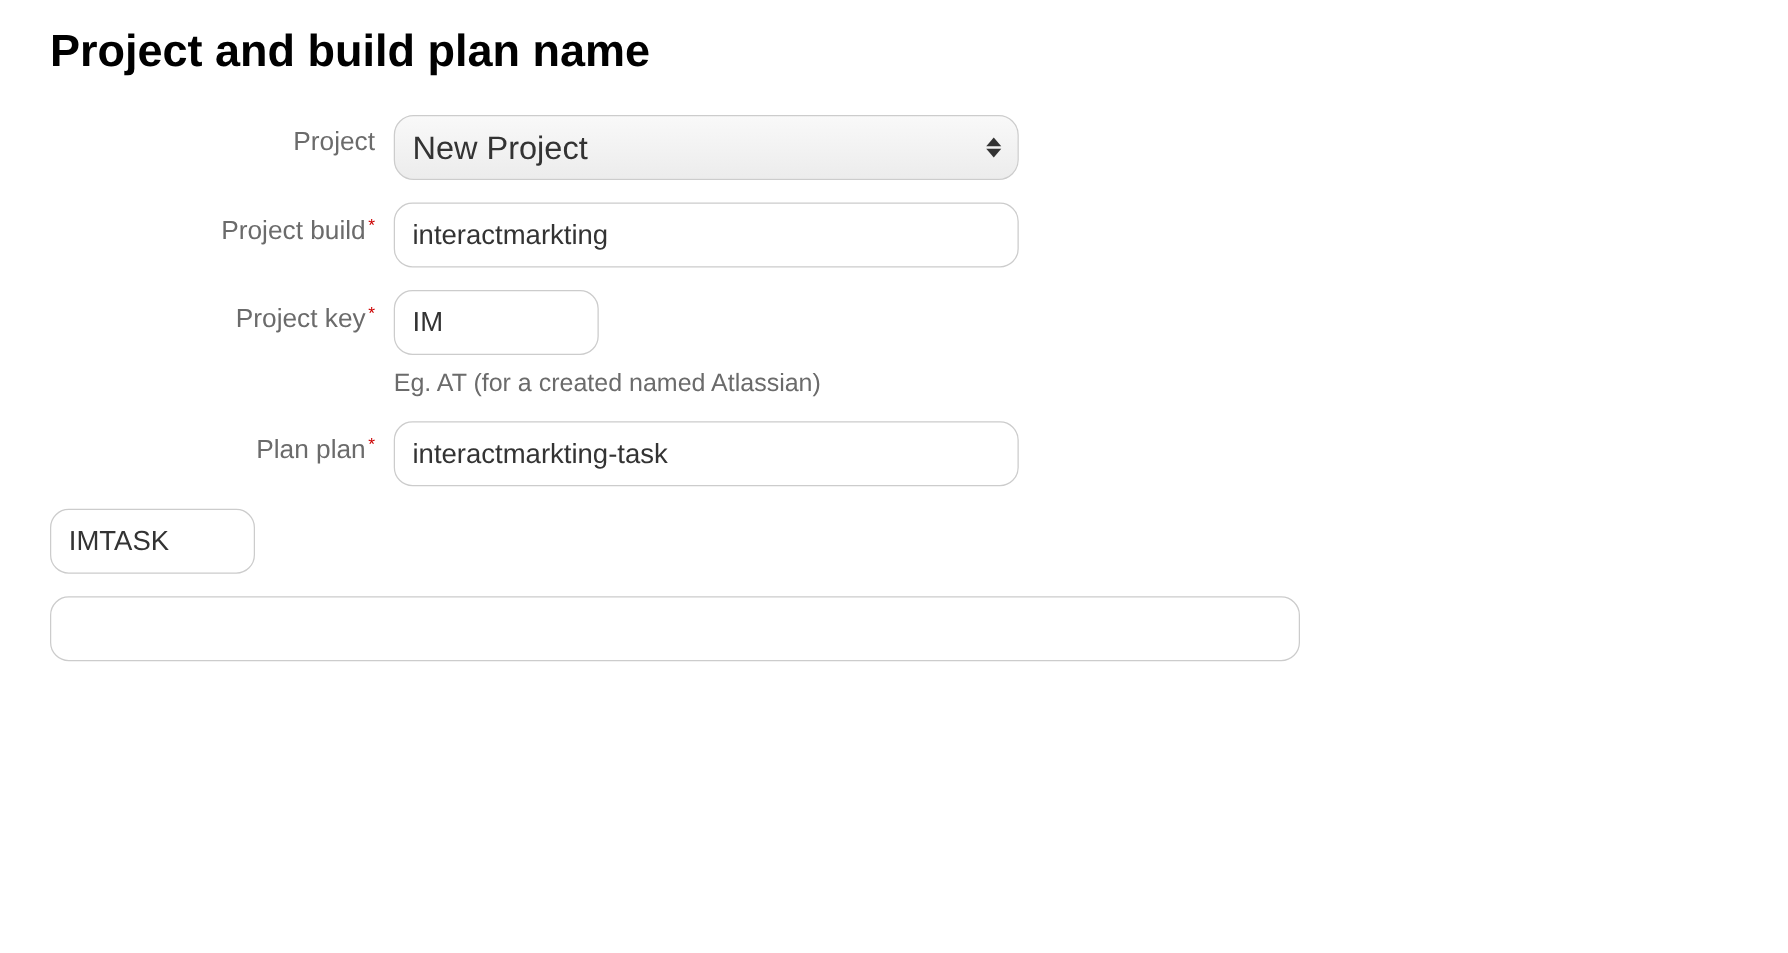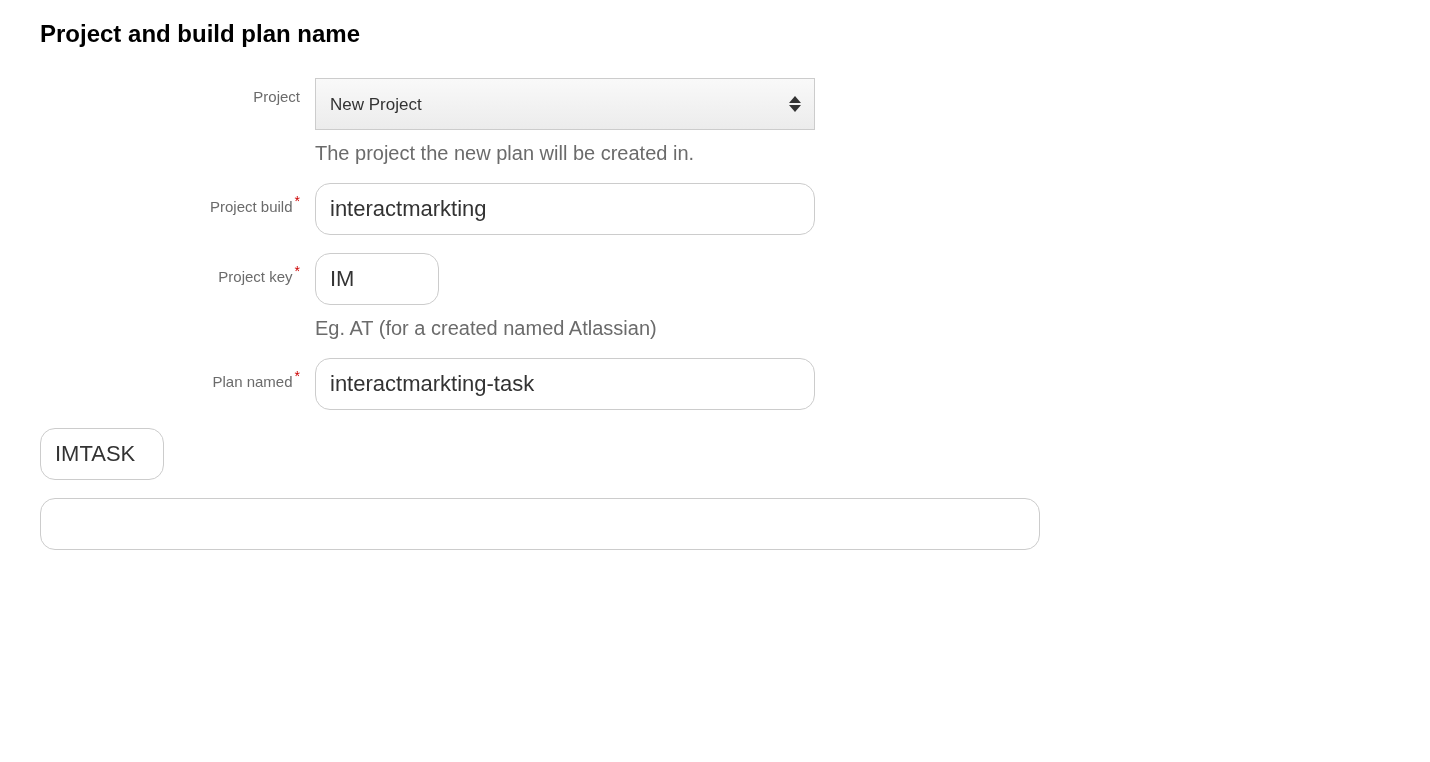--- a/index.html
+++ b/index.html
@@ -7,39 +7,39 @@
       margin: 0;
       padding: 0;
     }
     body {
       font-family: -apple-system, BlinkMacSystemFont, "Segoe UI", Helvetica, Arial, sans-serif;
       background: #fff;
       padding: 20px 40px;
       color: #333;
     }
     .form-title {
-      font-size: 24px;
+      font-size: 36px;
       font-weight: 700;
       color: #000;
       margin-bottom: 30px;
     }
     .form-row {
       display: flex;
       align-items: flex-start;
       margin-bottom: 18px;
     }
     .form-label-col {
       width: 275px;
       flex-shrink: 0;
       text-align: right;
       padding-right: 15px;
       padding-top: 10px;
     }
     .form-label {
-      font-size: 15px;
+      font-size: 21px;
       color: #6b6b6b;
       display: inline;
     }
     .required-asterisk {
       color: #cc0000;
       font-size: 14px;
       vertical-align: super;
       margin-left: 2px;
     }
     .form-control-col {
@@ -48,23 +48,23 @@
     }
     .select-wrapper {
       position: relative;
       display: inline-block;
       width: 500px;
     }
     .form-select {
       width: 100%;
       height: 52px;
       padding: 10px 40px 10px 14px;
-      font-size: 17px;
+      font-size: 26px;
       border: 1px solid #ccc;
-      border-radius: 0;
+      border-radius: 16px;
       background: linear-gradient(to bottom, #f9f9f9, #ececec);
       color: #333;
       appearance: none;
       -webkit-appearance: none;
       cursor: pointer;
     }
     .select-arrows {
       position: absolute;
       right: 14px;
       top: 50%;
@@ -94,21 +94,21 @@
       font-size: 22px;
       border: 1px solid #ccc;
       border-radius: 15px;
       background: #fff;
       color: #333;
     }
     .input-medium {
       width: 500px;
     }
     .input-small {
-      width: 124px;
+      width: 164px;
     }
     .input-full {
       width: 1000px;
     }
     .help-text {
       font-size: 20px;
       color: #6b6b6b;
       margin-top: 12px;
     }
   </style>
@@ -124,21 +124,20 @@
   <div class="form-control-col">
     <div class="select-wrapper">
       <select class="form-select">
         <option>New Project</option>
       </select>
       <span class="select-arrows">
         <span class="arrow-up"></span>
         <span class="arrow-down"></span>
       </span>
     </div>
-    <div class="help-text">The project the new plan will be created in.</div>
   </div>
 </div>
 
 <div class="form-row">
   <div class="form-label-col">
     <span class="form-label">Project build</span><span class="required-asterisk">*</span>
   </div>
   <div class="form-control-col">
     <input type="text" class="form-input input-medium" value="interactmarkting" style="">
   </div>
@@ -149,21 +148,21 @@
     <span class="form-label">Project key</span><span class="required-asterisk">*</span>
   </div>
   <div class="form-control-col">
     <input type="text" class="form-input input-small" value="IM" style="">
     <div class="help-text">Eg. AT (for a created named Atlassian)</div>
   </div>
 </div>
 
 <div class="form-row">
   <div class="form-label-col">
-    <span class="form-label">Plan named</span><span class="required-asterisk">*</span>
+    <span class="form-label">Plan plan</span><span class="required-asterisk">*</span>
   </div>
   <div class="form-control-col">
     <input type="text" class="form-input input-medium" value="interactmarkting-task" style="">
   </div>
 </div>
 
 <div class="form-row">
   <div class="form-control-col">
     <input type="text" class="form-input input-small" value="IMTASK" style="">
   </div>

